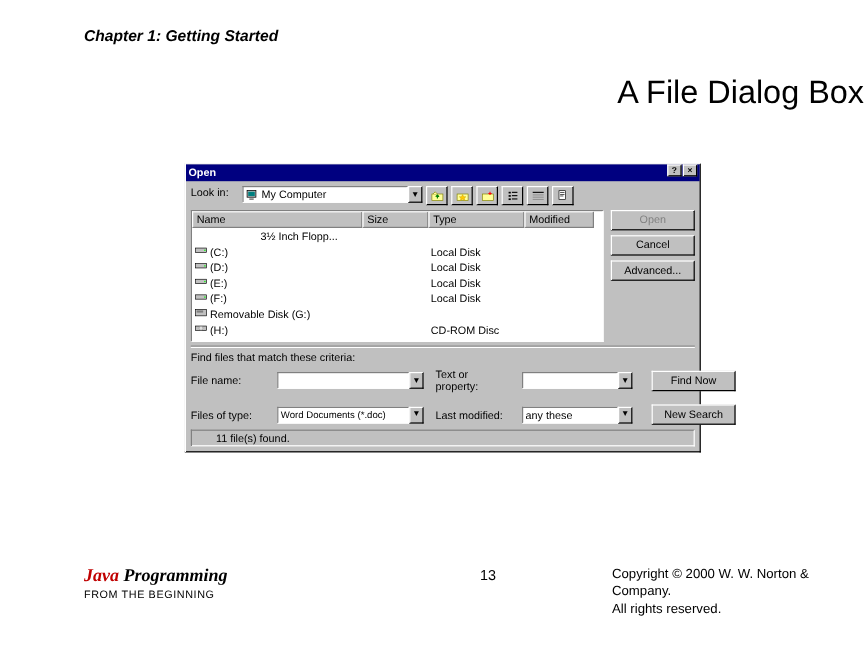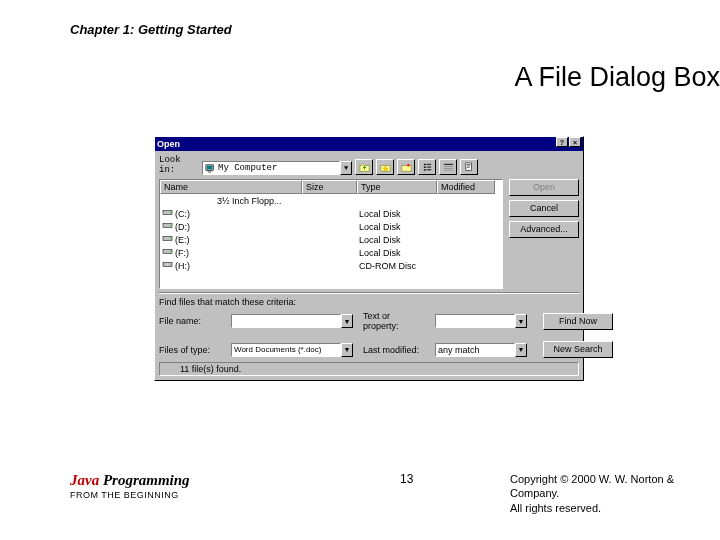--- a/index.html
+++ b/index.html
@@ -60,21 +60,21 @@
     border-top: 1px solid #fff;
     border-left: 1px solid #fff;
     border-right: 1px solid #000;
     border-bottom: 1px solid #000;
     font-size: 7px;
     text-align: center;
     line-height: 9px;
     color: #000;
   }
   .dlg-body { padding: 4px; }
-  .row { display: flex; align-items: flex-end; gap: 3px; margin-bottom: 4px; font-family: Liberation Mono, monospace; }
+  .row { display: flex; align-items: flex-start; gap: 3px; margin-bottom: 4px; }
   .lbl { font-size: 9px; color: #000; }
   .sunken {
     background: #fff;
     border-top: 1px solid #808080;
     border-left: 1px solid #808080;
     border-right: 1px solid #fff;
     border-bottom: 1px solid #fff;
     height: 14px;
     line-height: 12px;
     padding: 0 2px;
@@ -345,20 +345,29 @@
               <div class="c" style="width:142px"><span class="drive-icon"><svg width="11" height="9" viewBox="0 0 12 10">
                     <rect x="1" y="3" width="10" height="4" fill="#c0c0c0" stroke="#000" stroke-width="0.6"></rect>
                     <rect x="9" y="4.5" width="1.2" height="1.2" fill="#00ff00"></rect>
                   </svg></span>(F:)</div>
               <div class="c" style="width:55px"></div>
               <div class="c" style="width:80px">Local Disk</div>
               <div class="c" style="width:55px"></div>
             </div>
             <div class="frow">
               <div class="c" style="width:142px"><span class="drive-icon"><svg width="11" height="9" viewBox="0 0 12 10">
+                    <rect x="1" y="2" width="10" height="6" fill="#c0c0c0" stroke="#000" stroke-width="0.6"></rect>
+                    <rect x="2" y="3" width="6" height="2" fill="#808080"></rect>
+                  </svg></span>Removable Disk (G:)</div>
+              <div class="c" style="width:55px"></div>
+              <div class="c" style="width:80px"></div>
+              <div class="c" style="width:55px"></div>
+            </div>
+            <div class="frow">
+              <div class="c" style="width:142px"><span class="drive-icon"><svg width="11" height="9" viewBox="0 0 12 10">
                     <rect x="1" y="3" width="10" height="4" fill="#c0c0c0" stroke="#000" stroke-width="0.6"></rect>
                     <circle cx="6" cy="5" r="1.8" fill="#e0e0e0" stroke="#808080" stroke-width="0.4"></circle>
                   </svg></span>(H:)</div>
               <div class="c" style="width:55px"></div>
               <div class="c" style="width:80px">CD-ROM Disc</div>
               <div class="c" style="width:55px"></div>
             </div>
           </div>
       </div>
       <div class="side-btns">
@@ -384,21 +393,21 @@
       </div>
       <div class="push-btn" style="width:70px;justify-self:end">Find Now</div>
 
       <span class="lbl">Files of type:</span>
       <div class="combo">
         <div class="sunken" style="font-size:8px">Word Documents (*.doc)</div>
         <div class="dd raised">▼</div>
       </div>
       <span class="lbl">Last modified:</span>
       <div class="combo">
-        <div class="sunken">any match</div>
+        <div class="sunken">any these</div>
         <div class="dd raised">▼</div>
       </div>
       <div class="push-btn" style="width:70px;justify-self:end">New Search</div>
     </div>
 
     <div class="status">11 file(s) found.</div>
   </div>
 </div>
 
 <div class="footer">

